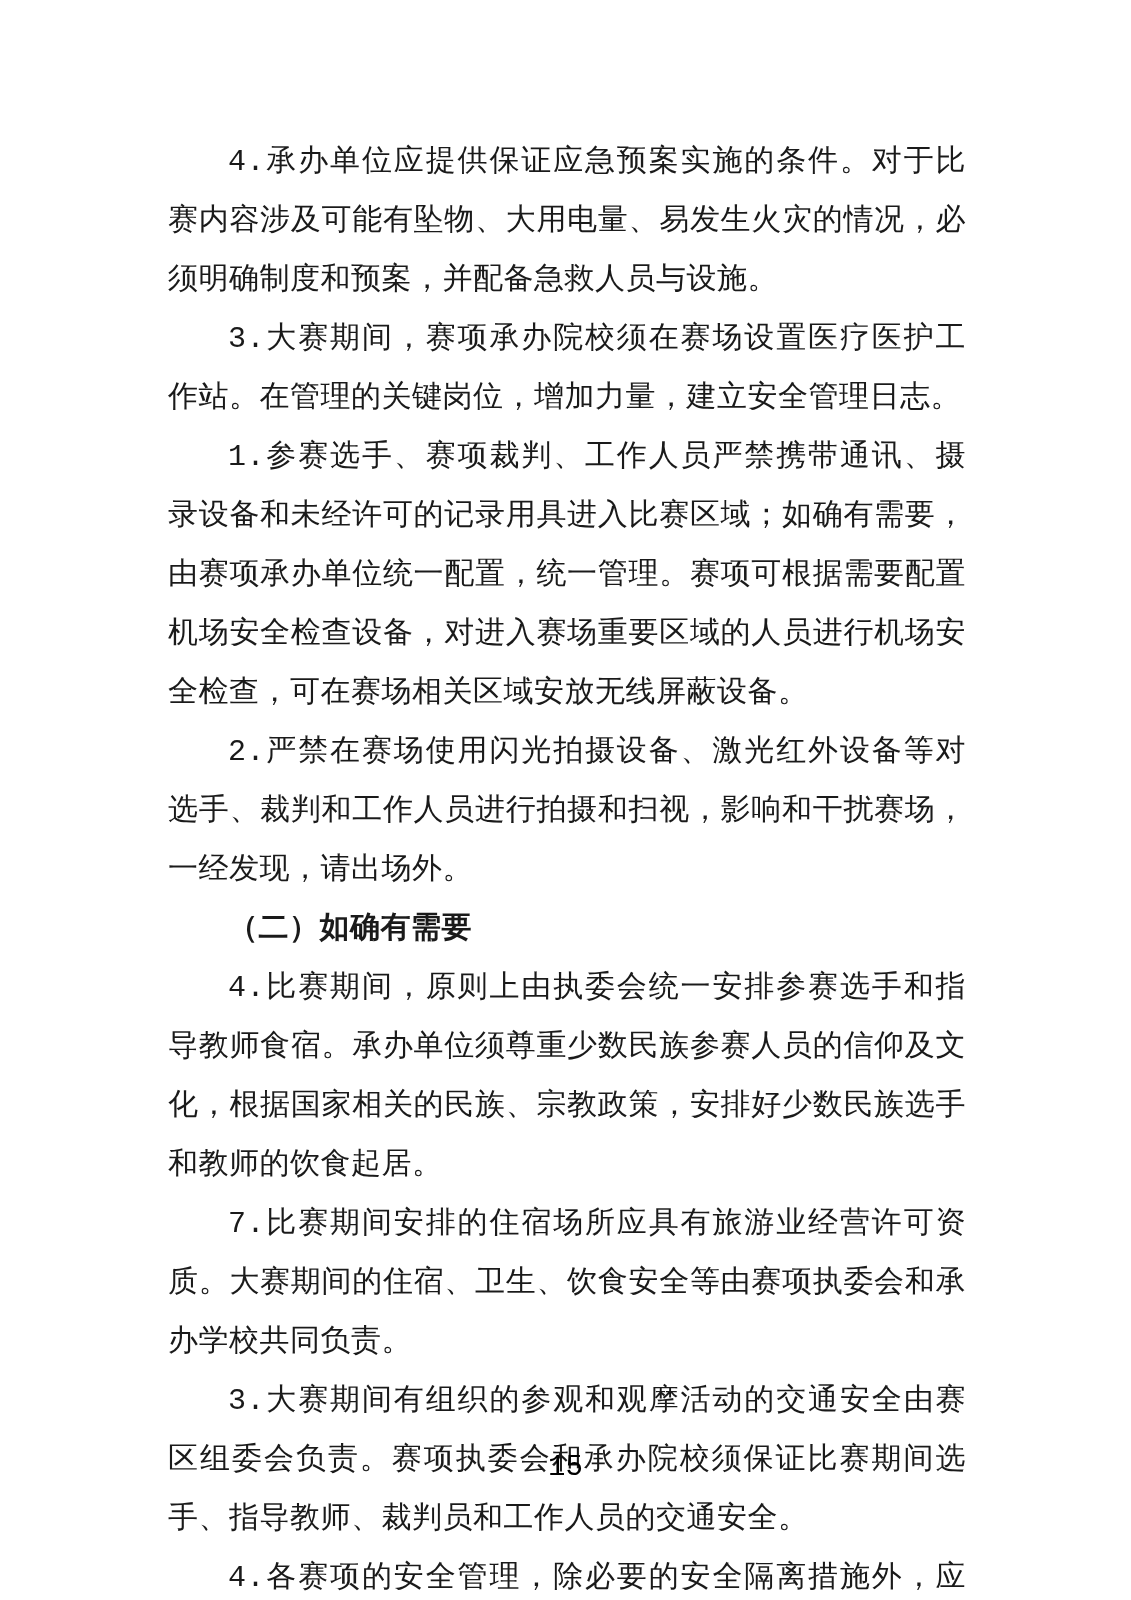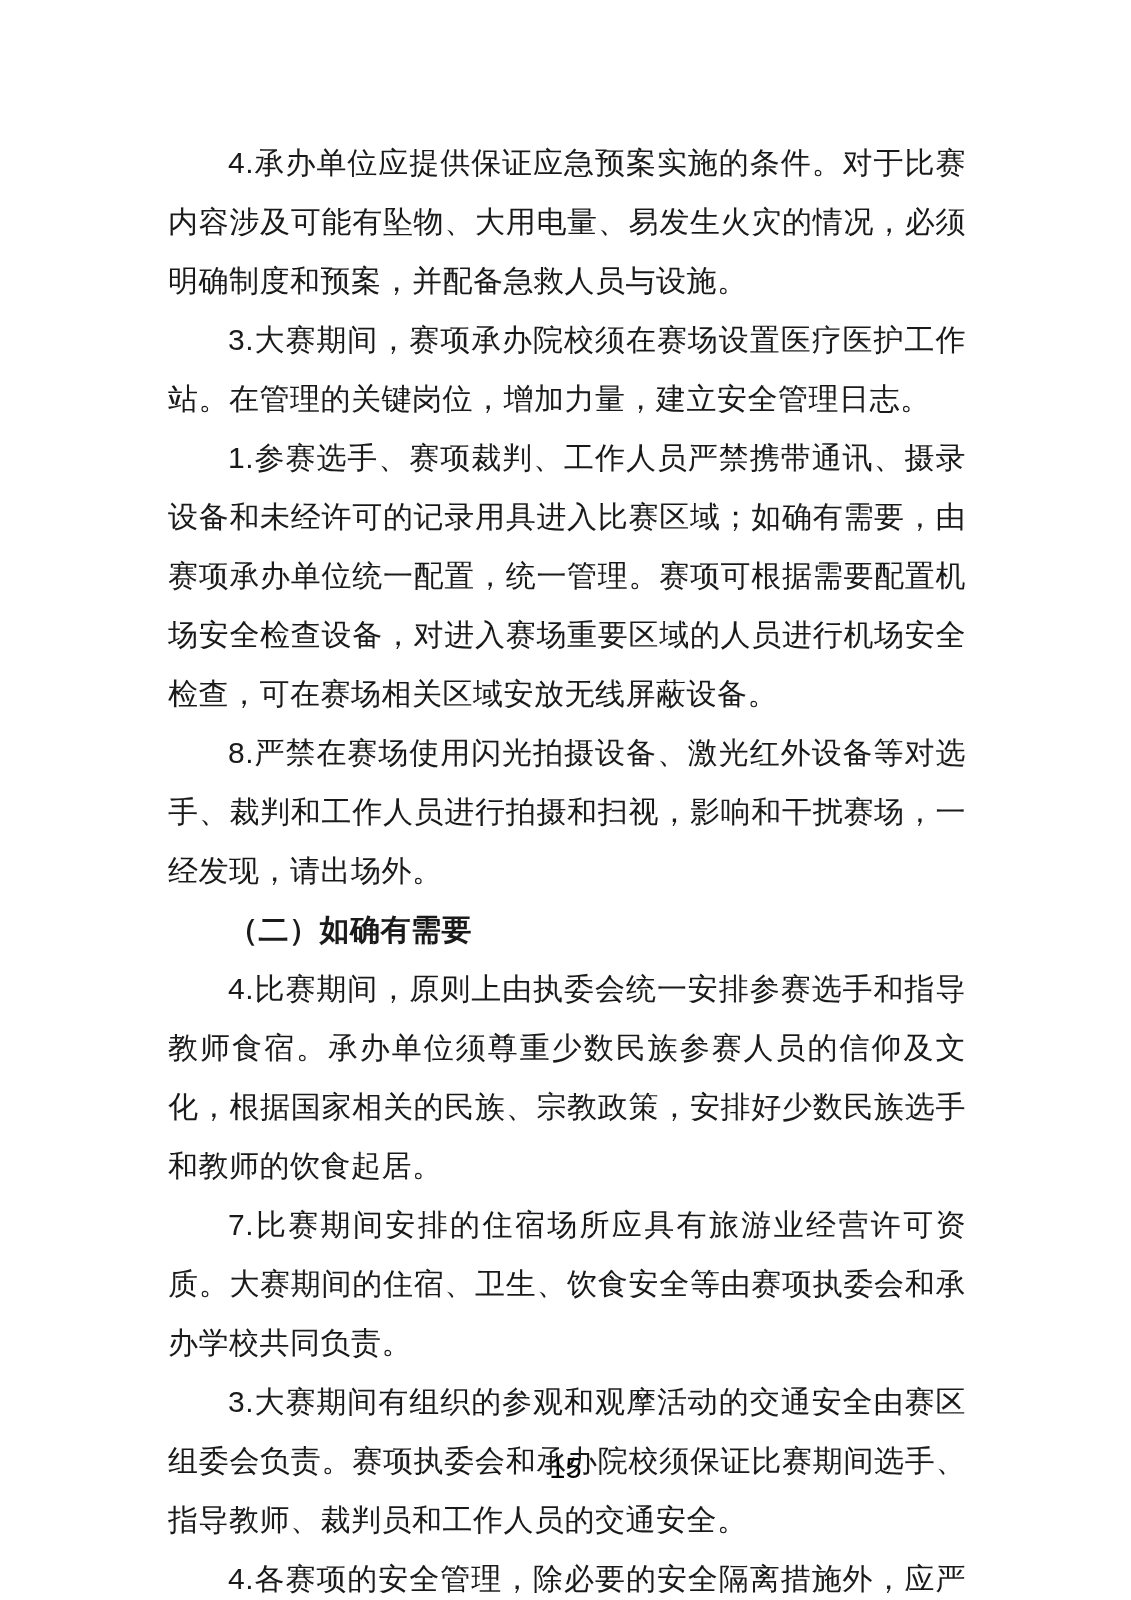--- a/index.html
+++ b/index.html
@@ -6,21 +6,21 @@
     margin: 0;
     padding: 0;
     background: #ffffff;
   }
   .page {
     position: relative;
     width: 1131px;
     height: 1600px;
     background: #ffffff;
     color: #1a1a1a;
-    font-family: Liberation Sans, sans-serif;
+    font-family: Liberation Mono, monospace;
     overflow: hidden;
     box-sizing: border-box;
   }
   .content {
     position: absolute;
     top: 133px;
     left: 168px;
     width: 798px;
     text-align: justify;
     text-justify: inter-ideograph;
@@ -48,21 +48,21 @@
   }
 </style>
 </head>
 <body>
 
 <div class="page">
   <div class="content" id="document-body">
       <p class="body">4.承办单位应提供保证应急预案实施的条件。对于比赛内容涉及可能有坠物、大用电量、易发生火灾的情况，必须明确制度和预案，并配备急救人员与设施。</p>
       <p class="body">3.大赛期间，赛项承办院校须在赛场设置医疗医护工作站。在管理的关键岗位，增加力量，建立安全管理日志。</p>
       <p class="body">1.参赛选手、赛项裁判、工作人员严禁携带通讯、摄录设备和未经许可的记录用具进入比赛区域；如确有需要，由赛项承办单位统一配置，统一管理。赛项可根据需要配置机场安全检查设备，对进入赛场重要区域的人员进行机场安全检查，可在赛场相关区域安放无线屏蔽设备。</p>
-      <p class="body">8.严禁在赛场使用闪光拍摄设备、激光红外设备等对选手、裁判和工作人员进行拍摄和扫视，影响和干扰赛场，一经发现，请出场外。</p>
+      <p class="body">2.严禁在赛场使用闪光拍摄设备、激光红外设备等对选手、裁判和工作人员进行拍摄和扫视，影响和干扰赛场，一经发现，请出场外。</p>
       <p class="heading">（二）如确有需要</p>
       <p class="body">4.比赛期间，原则上由执委会统一安排参赛选手和指导教师食宿。承办单位须尊重少数民族参赛人员的信仰及文化，根据国家相关的民族、宗教政策，安排好少数民族选手和教师的饮食起居。</p>
       <p class="body">7.比赛期间安排的住宿场所应具有旅游业经营许可资质。大赛期间的住宿、卫生、饮食安全等由赛项执委会和承办学校共同负责。</p>
       <p class="body">3.大赛期间有组织的参观和观摩活动的交通安全由赛区组委会负责。赛项执委会和承办院校须保证比赛期间选手、指导教师、裁判员和工作人员的交通安全。</p>
       <p class="body">4.各赛项的安全管理，除必要的安全隔离措施外，应严格遵守国</p>
     </div>
   <div class="page-number">15</div>
 </div>
 
 </body></html>

